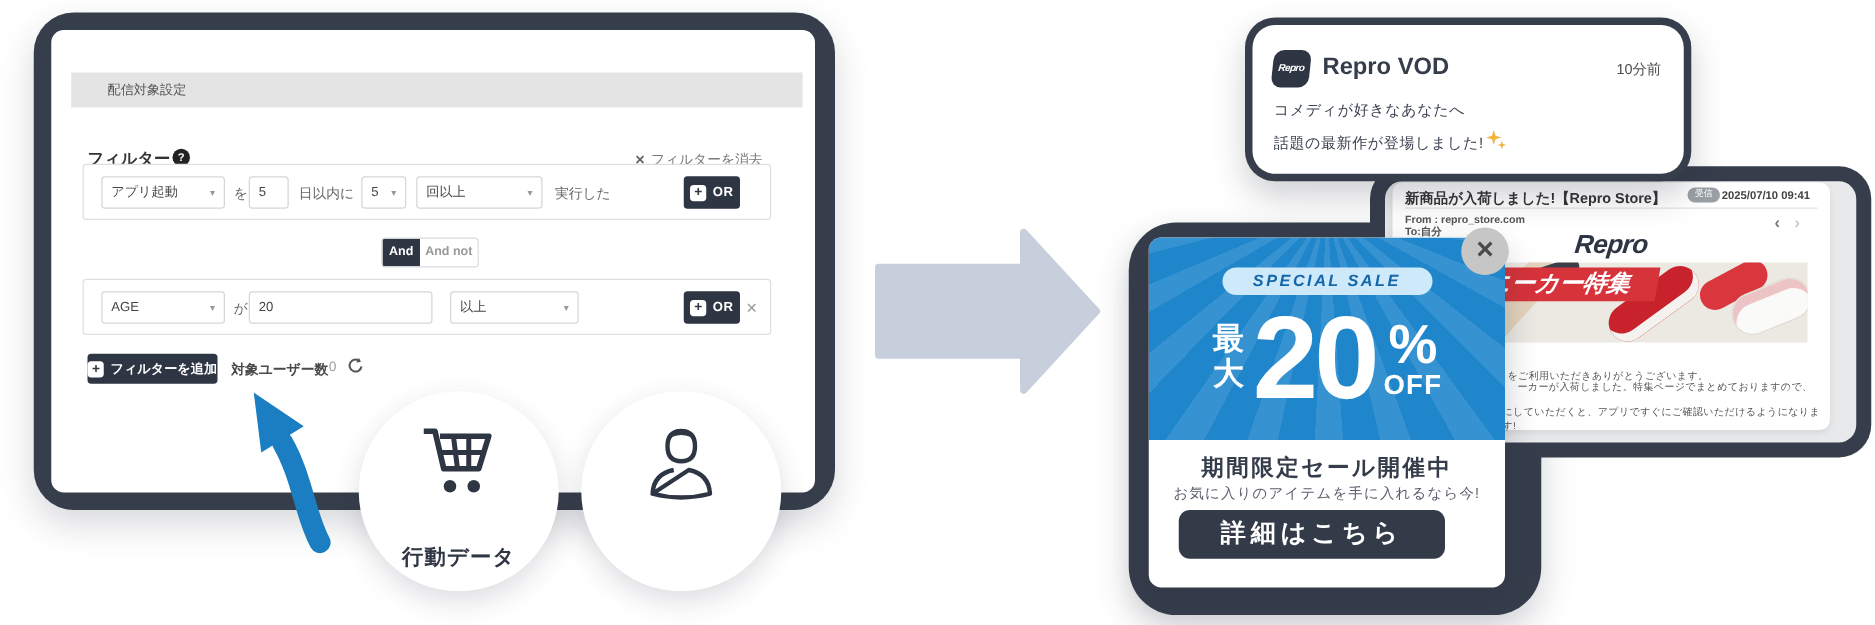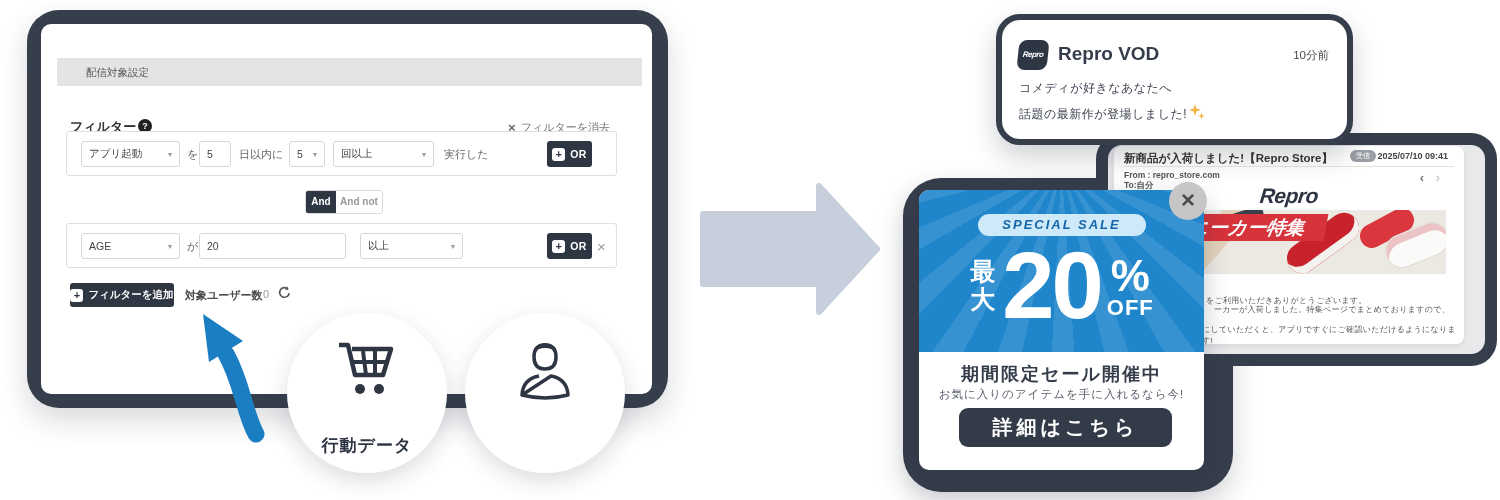--- a/index.html
+++ b/index.html
@@ -107,21 +107,21 @@
     justify-content:center; gap:6px; color:#fff; }
   .maxcol { width:27px; font-size:25px; font-weight:900; line-height:1.1; word-break:break-all; text-align:center; }
   .pct20 { font-size:94px; font-weight:900; line-height:.85; letter-spacing:-3px; }
   .pctcol { display:flex; flex-direction:column; align-items:center; margin-top:4px; }
   .pctsign { font-size:44px; font-weight:900; line-height:.9; }
   .offtxt { font-size:22px; font-weight:900; letter-spacing:1px; line-height:1.1; }
   .popup-head { position:absolute; left:0; top:172px; width:100%; text-align:center; font-size:18px;
     font-weight:800; color:#353C4A; letter-spacing:2px; }
   .popup-sub { position:absolute; left:0; top:197px; width:100%; text-align:center; font-size:11.5px;
     color:#5A5F6B; letter-spacing:1px; }
-  .popup-cta { position:absolute; left:40px; top:218px; width:213px; height:39px; background:#333A48;
+  .popup-cta { position:absolute; left:24px; top:218px; width:213px; height:39px; background:#333A48;
     border-radius:9px; color:#fff; font-size:20px; font-weight:800; text-align:center;
     line-height:39px; letter-spacing:4px; }
   .popup-close { left:1169px; top:182px; width:38px; height:38px; border-radius:50%; background:#C6C6C6;
     z-index:10; color:#4A4A4A; font-size:24px; font-weight:700; text-align:center; line-height:36px; }
 
   
   .notif { left:996px; top:14px; width:357px; height:131px; border-radius:24px; background:#363D4B;
     z-index:11; box-shadow:0 12px 26px rgba(40,45,60,.22); }
   .notif-card { left:1002px; top:20px; width:345px; height:119px; border-radius:18px; background:#fff; z-index:12; }
   .notif-icon { left:16px; top:20px; width:30px; height:30px; border-radius:8px; background:#2E3543;

